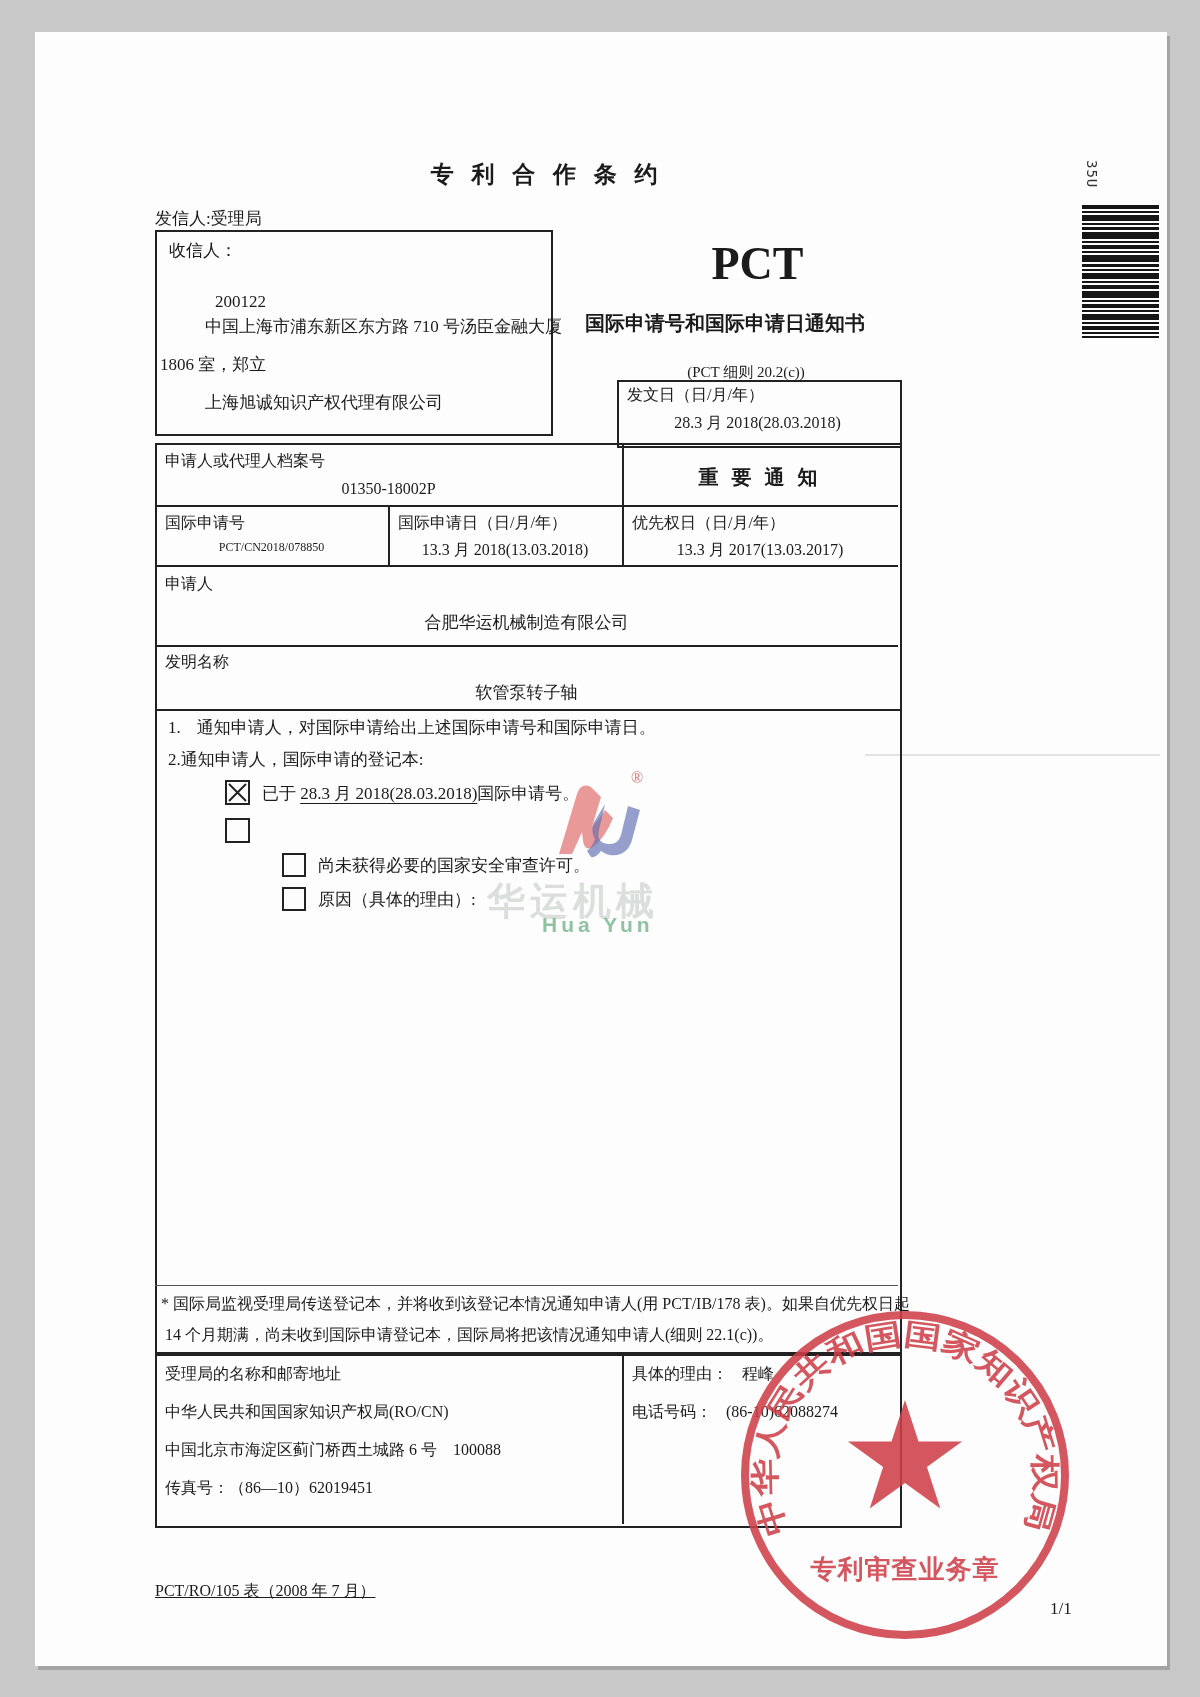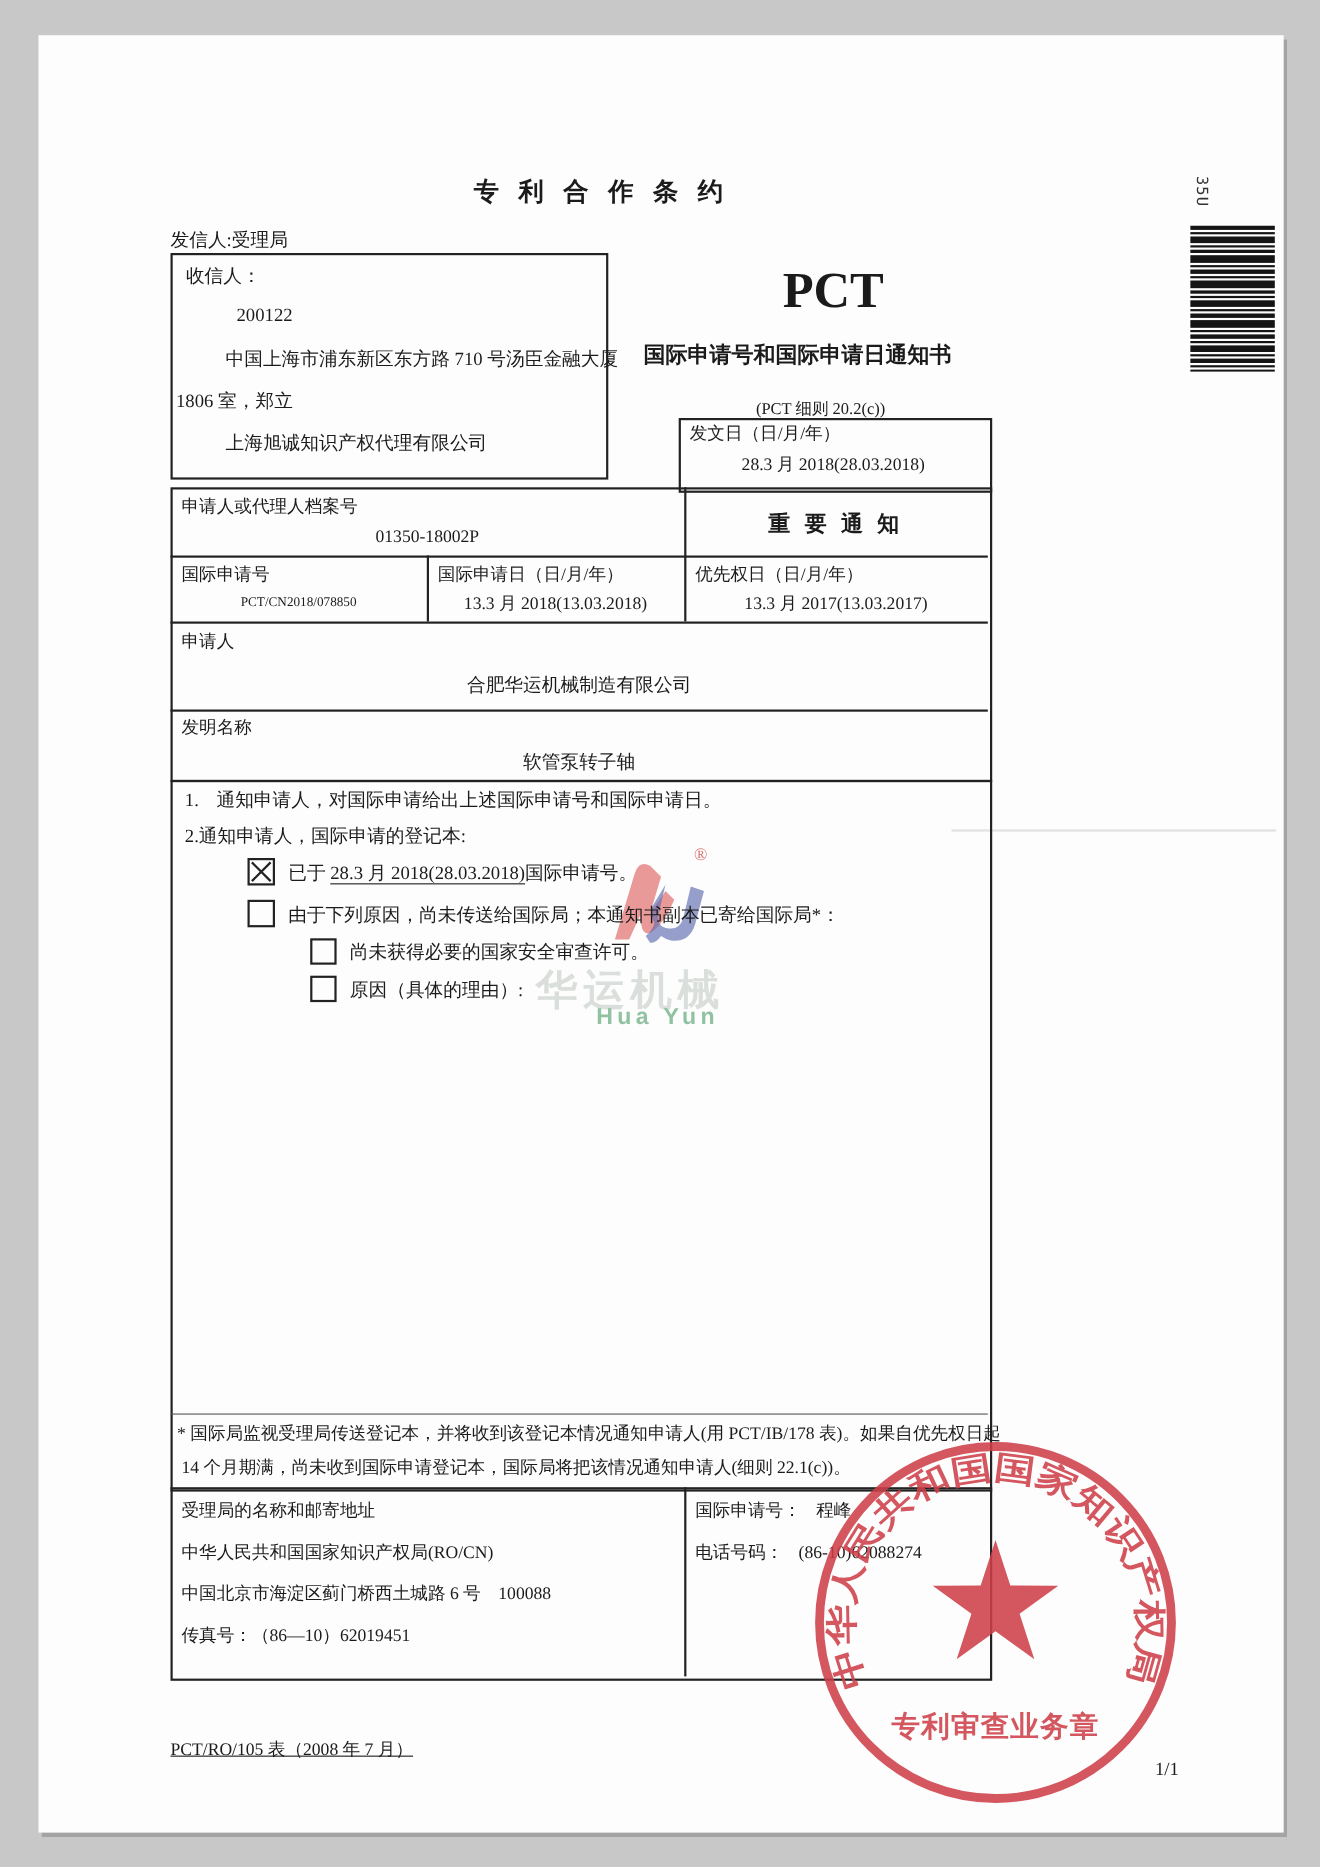--- a/index.html
+++ b/index.html
@@ -63,21 +63,21 @@
         <rect x="0" y="117" width="77" height="2"></rect>
           <rect x="0" y="121" width="77" height="4"></rect>
         <rect x="0" y="127" width="77" height="2"></rect>
           <rect x="0" y="131" width="77" height="2"></rect>
       </g>
     </svg>
 
     <div class="t" style="left:120px;top:176px;">发信人:受理局</div>
     <div class="box" style="left:120px;top:198px;width:394px;height:202px;"></div>
     <div class="t" style="left:134px;top:208px;">收信人：</div>
-    <div class="t" style="left:180px;top:244px;">200122</div>
+    <div class="t" style="left:180px;top:259px;">200122</div>
     <div class="t" style="left:170px;top:284px;">中国上海市浦东新区东方路 710 号汤臣金融大厦</div>
     <div class="t" style="left:125px;top:322px;">1806 室，郑立</div>
     <div class="t" style="left:170px;top:360px;">上海旭诚知识产权代理有限公司</div>
 
     <div class="t b" style="left:582px;top:202px;width:281px;text-align:center;font-size:46px;">PCT</div>
     <div class="t b" style="left:500px;top:278px;width:380px;text-align:center;font-size:20px;">国际申请号和国际申请日通知书</div>
     <div class="t" style="left:531px;top:331px;width:360px;text-align:center;font-size:15px;">(PCT 细则 20.2(c))</div>
 
     <div class="box" style="left:582px;top:348px;width:281px;height:64px;"></div>
     <div class="t" style="left:592px;top:353px;font-size:16px;">发文日（日/月/年）</div>
@@ -118,40 +118,39 @@
     <div class="cb" style="left:190px;top:748px;">
       <svg viewBox="0 0 21 21">
         <path d="M2,2 L19,19 M19,2 L2,19" stroke="#222" stroke-width="2" fill="none"></path>
       </svg>
     </div>
     <div class="t" style="left:227px;top:751px;">
       <span>已于 </span><span class="u">28.3 月 2018(28.03.2018)</span><span>国际申请号。</span>
     </div>
 
     <div class="cb" style="left:190px;top:786px;"></div>
-    <div class="t" style="left:227px;top:789px;">由于下列原因，尚未传送给国际局；本通知书副本已寄给国际局*：</div>
 
     <div class="cb" style="left:247px;top:821px;width:20px;height:20px;"></div>
     <div class="t" style="left:283px;top:823px;">尚未获得必要的国家安全审查许可。</div>
 
     <div class="cb" style="left:247px;top:855px;width:20px;height:20px;"></div>
     <div class="t" style="left:283px;top:857px;">原因（具体的理由）:</div>
 
     <div class="hl thin" style="left:120px;top:1253px;width:743px;"></div>
     <div class="t" style="left:126px;top:1262px;font-size:16px;">* 国际局监视受理局传送登记本，并将收到该登记本情况通知申请人(用 PCT/IB/178 表)。如果自优先权日起</div>
     <div class="t" style="left:130px;top:1293px;font-size:16px;">14 个月期满，尚未收到国际申请登记本，国际局将把该情况通知申请人(细则 22.1(c))。</div>
 
     <div class="box" style="left:120px;top:1320px;width:743px;height:172px;"></div>
     <div class="vl" style="left:587px;top:1320px;height:172px;"></div>
     <div class="t" style="left:130px;top:1332px;font-size:16px;">受理局的名称和邮寄地址</div>
     <div class="t" style="left:130px;top:1370px;font-size:16px;">中华人民共和国国家知识产权局(RO/CN)</div>
     <div class="t" style="left:130px;top:1408px;font-size:16px;">中国北京市海淀区蓟门桥西土城路 6 号　100088</div>
     <div class="t" style="left:130px;top:1446px;font-size:16px;">传真号：（86—10）62019451</div>
     <div class="t" style="left:597px;top:1332px;font-size:16px;">
-      <span>国际申请号：</span><span style="margin-left:14px;">程峰</span>
+      <span>具体的理由：</span><span style="margin-left:14px;">程峰</span>
     </div>
     <div class="t" style="left:597px;top:1370px;font-size:16px;">
       <span>电话号码：</span><span style="margin-left:14px;">(86-10)62088274</span>
     </div>
 
     <div class="t" style="left:120px;top:1549px;font-size:16px;text-decoration:underline;">PCT/RO/105 表（2008 年 7 月）</div>
     <div class="t" style="left:1015px;top:1566px;font-size:17px;">1/1</div>
 
     <svg class="abs" style="left:700px;top:1278px;opacity:.87;z-index:6;" width="340" height="340" viewBox="0 0 340 340">
       <defs>

